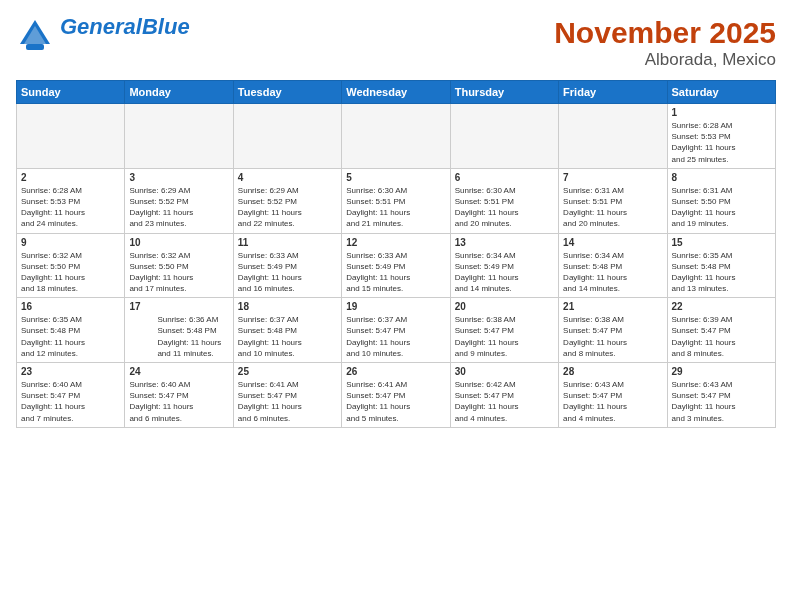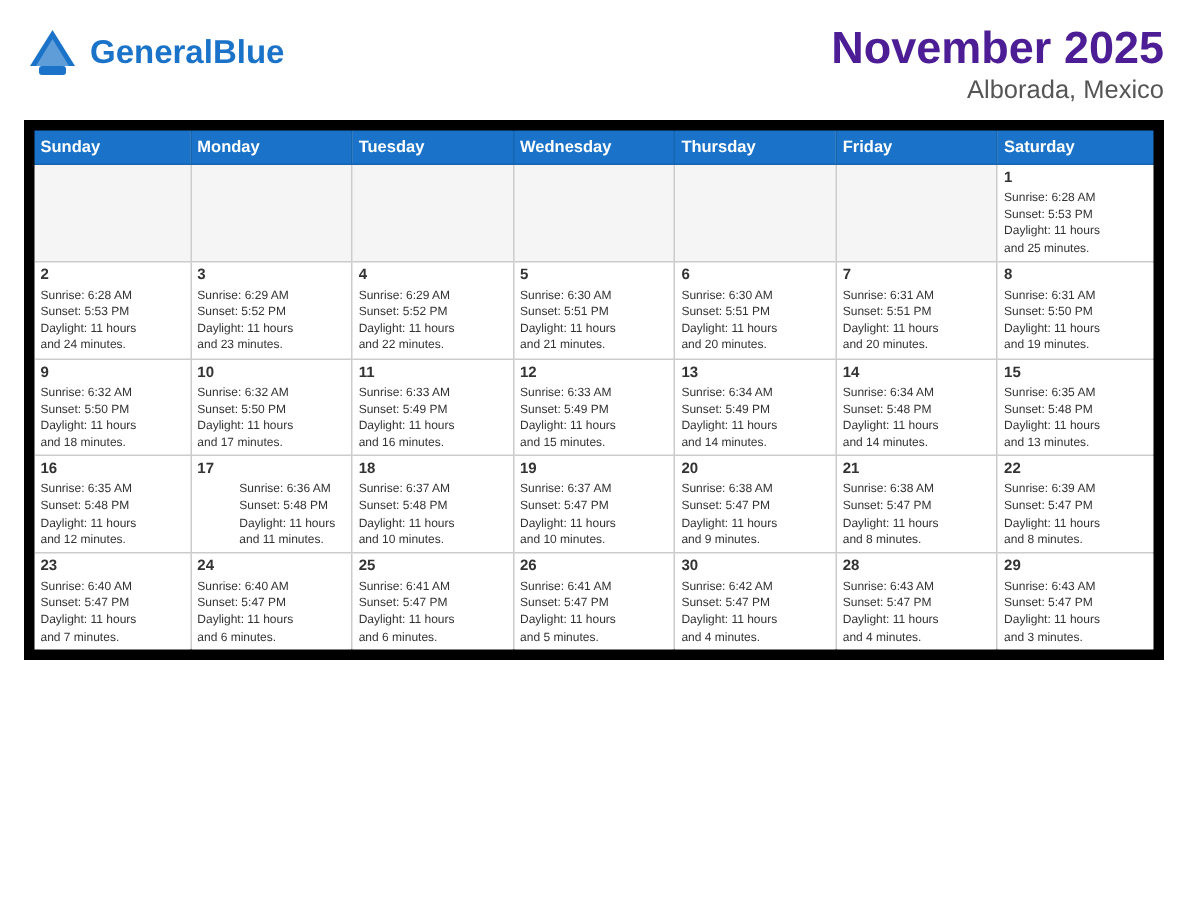--- a/index.html
+++ b/index.html
@@ -11,52 +11,53 @@
       padding: 16px;
     }
     .header {
       display: flex;
       justify-content: space-between;
       align-items: flex-start;
       margin-bottom: 10px;
     }
     .logo {
       display: flex;
-      align-items: center;
+      align-items: flex-start;
       gap: 6px;
+      font-style: italic;
     }
     .logo-text {
       font-size: 22px;
       font-weight: bold;
       color: #333;
       line-height: 1;
     }
     .logo-text span {
       color: #1a73c8;
     }
     .logo-icon {
       width: 38px;
       height: 38px;
     }
     .title-block {
       text-align: right;
     }
     .month-title {
       font-size: 30px;
       font-weight: bold;
-      color: #4c1d95;
+      color: #c2410c;
     }
     .subtitle {
       font-size: 17px;
       color: #555;
     }
     .calendar {
       width: 100%;
       border-collapse: collapse;
-      border: 7px solid #000000;
+      border: 1px solid #000000;
     }
     .calendar th {
       background: #1a73c8;
       color: #fff;
       font-size: 11px;
       font-weight: bold;
       padding: 5px 4px;
       border: 1px solid #1565b0;
       text-align: left;
     }

